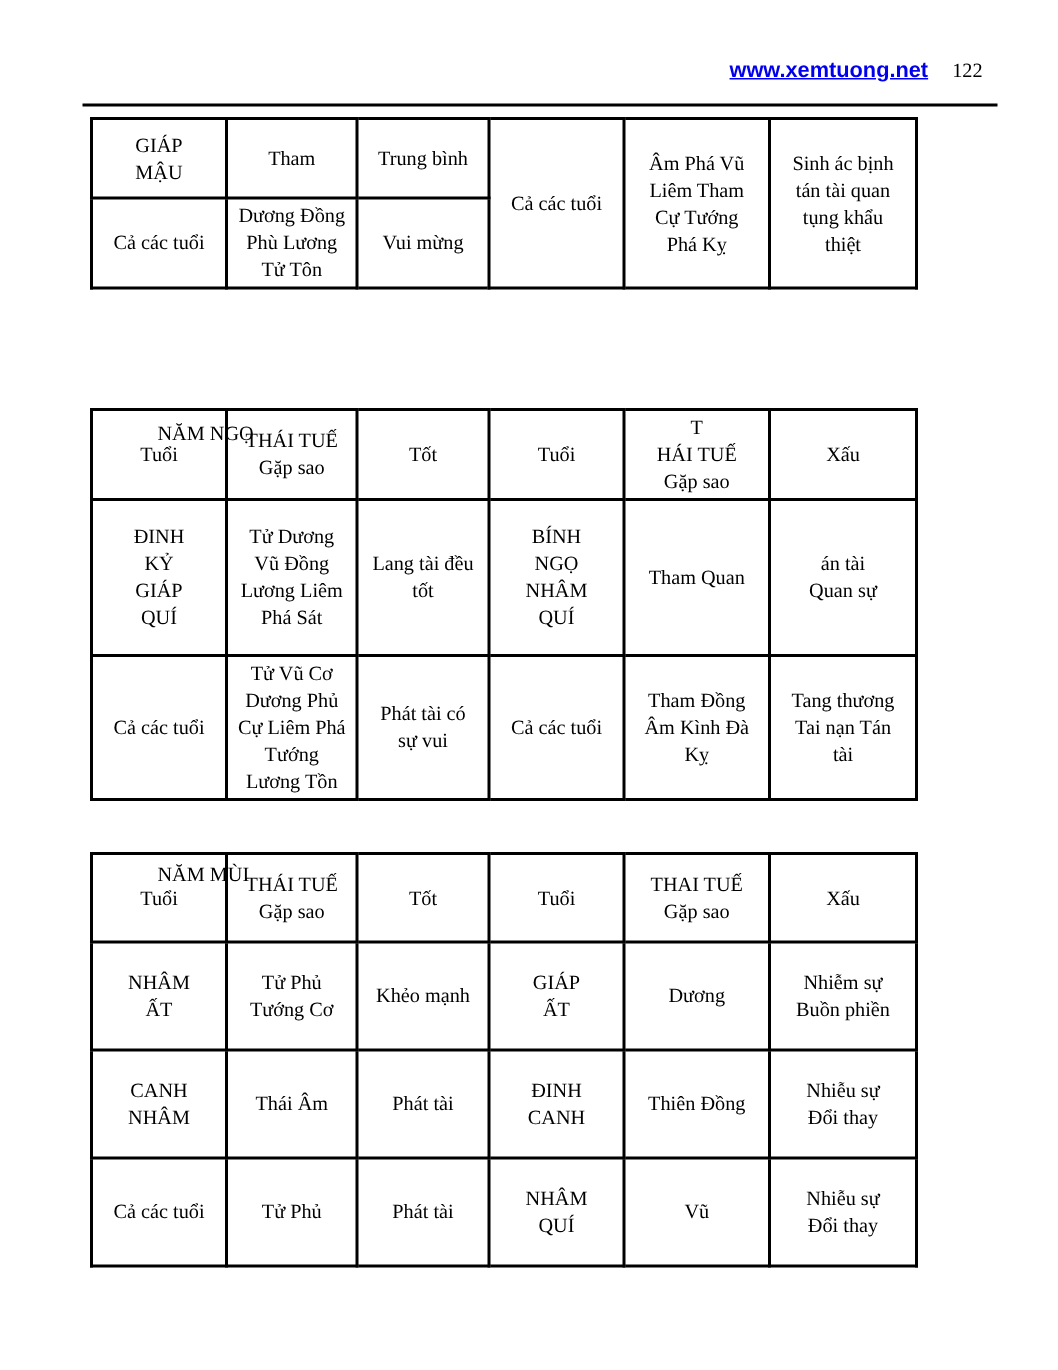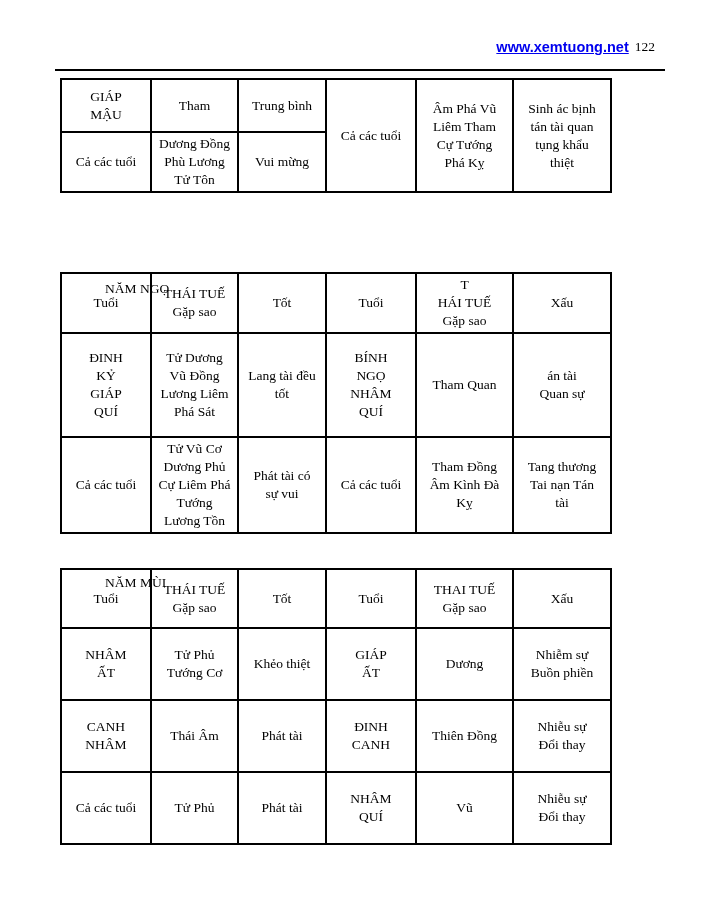--- a/index.html
+++ b/index.html
@@ -19,21 +19,21 @@
     top: 41px;
     font-size: 13.5px;
     white-space: nowrap;
   }
   .hdr-right {
     position: absolute;
     right: 50px;
     top: 39px;
     display: flex;
     align-items: flex-start;
-    gap: 6px;
+    gap: 16px;
     font-size: 13.5px;
     white-space: nowrap;
   }
   .site-link {
     font-family: "Liberation Sans", "DejaVu Sans", sans-serif;
     font-weight: bold;
     font-size: 14.5px;
     color: #0000ee;
     text-decoration: underline;
     cursor: pointer;
@@ -215,21 +215,21 @@
       <td>Tuổi</td>
       <td>THAI TUẾ
 Gặp sao</td>
       <td>Xấu</td>
     </tr>
     <tr>
       <td>NHÂM
 ẤT</td>
       <td>Tử Phủ
 Tướng Cơ</td>
-      <td>Khẻo thiệt</td>
+      <td>Khẻo mạnh</td>
       <td>GIÁP
 ẤT</td>
       <td>Dương</td>
       <td>Nhiễm sự
 Buồn phiền</td>
     </tr>
     <tr>
       <td>CANH
 NHÂM</td>
       <td>Thái Âm</td>

